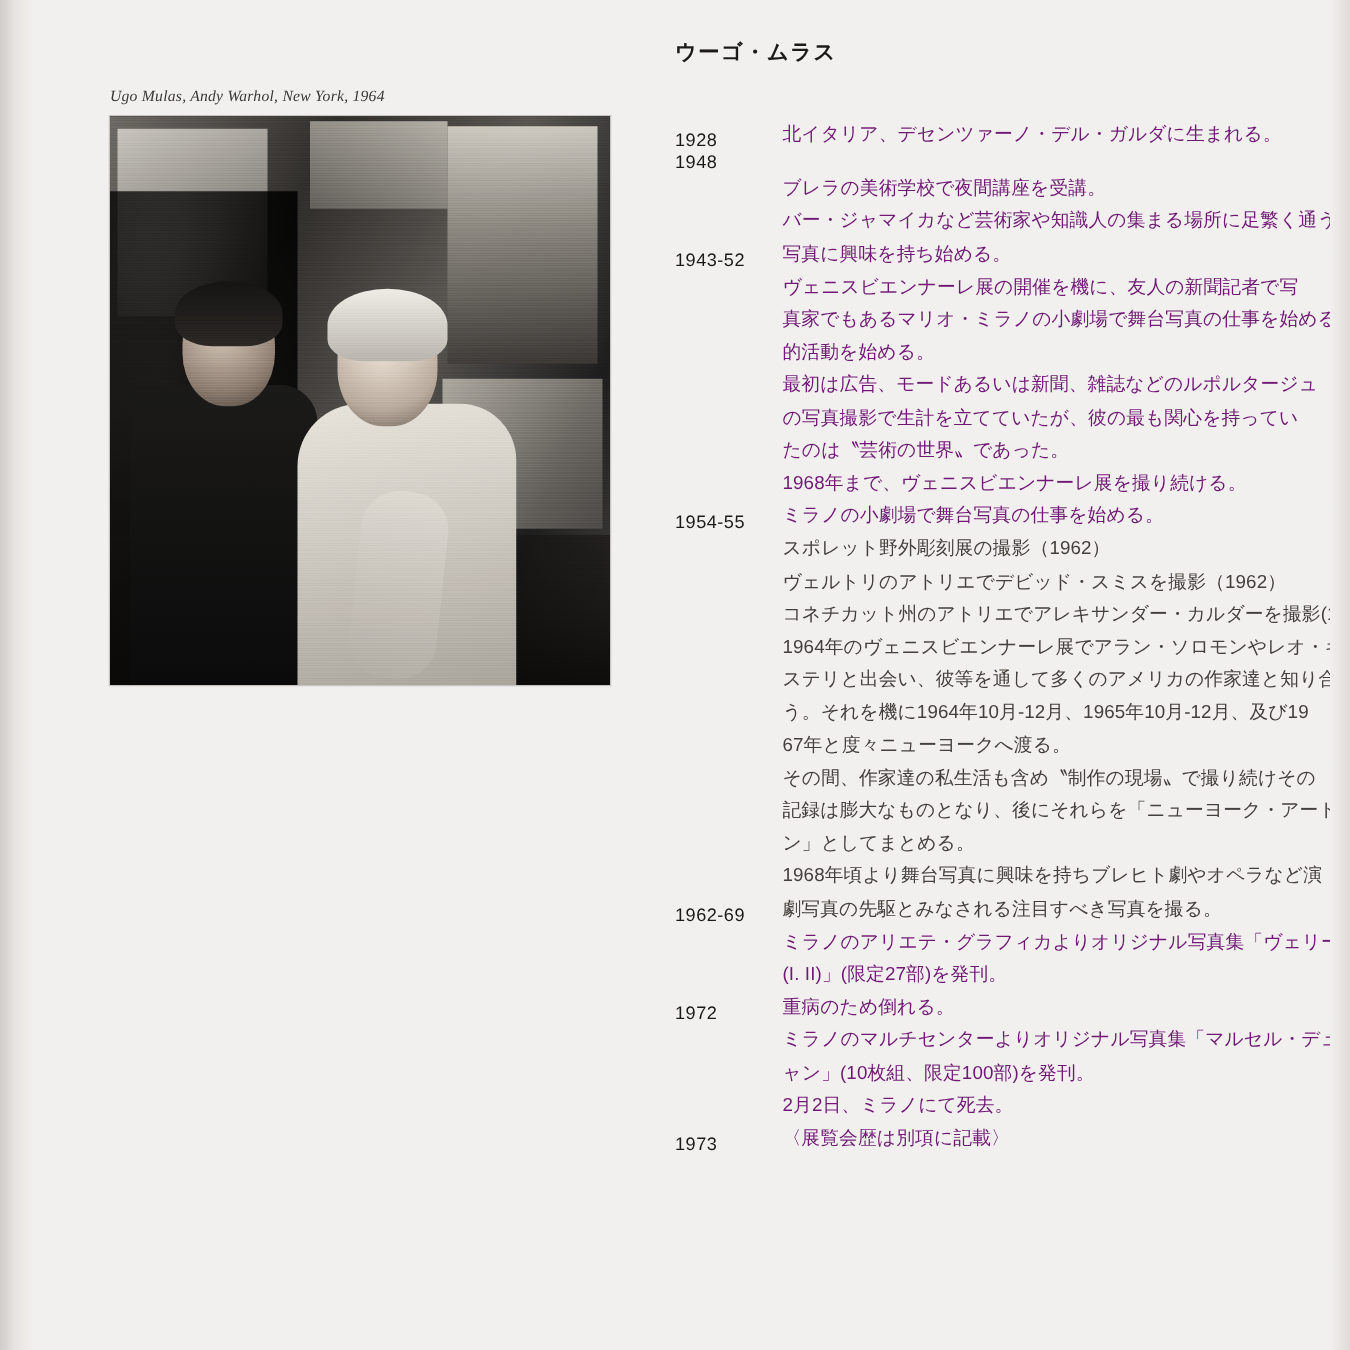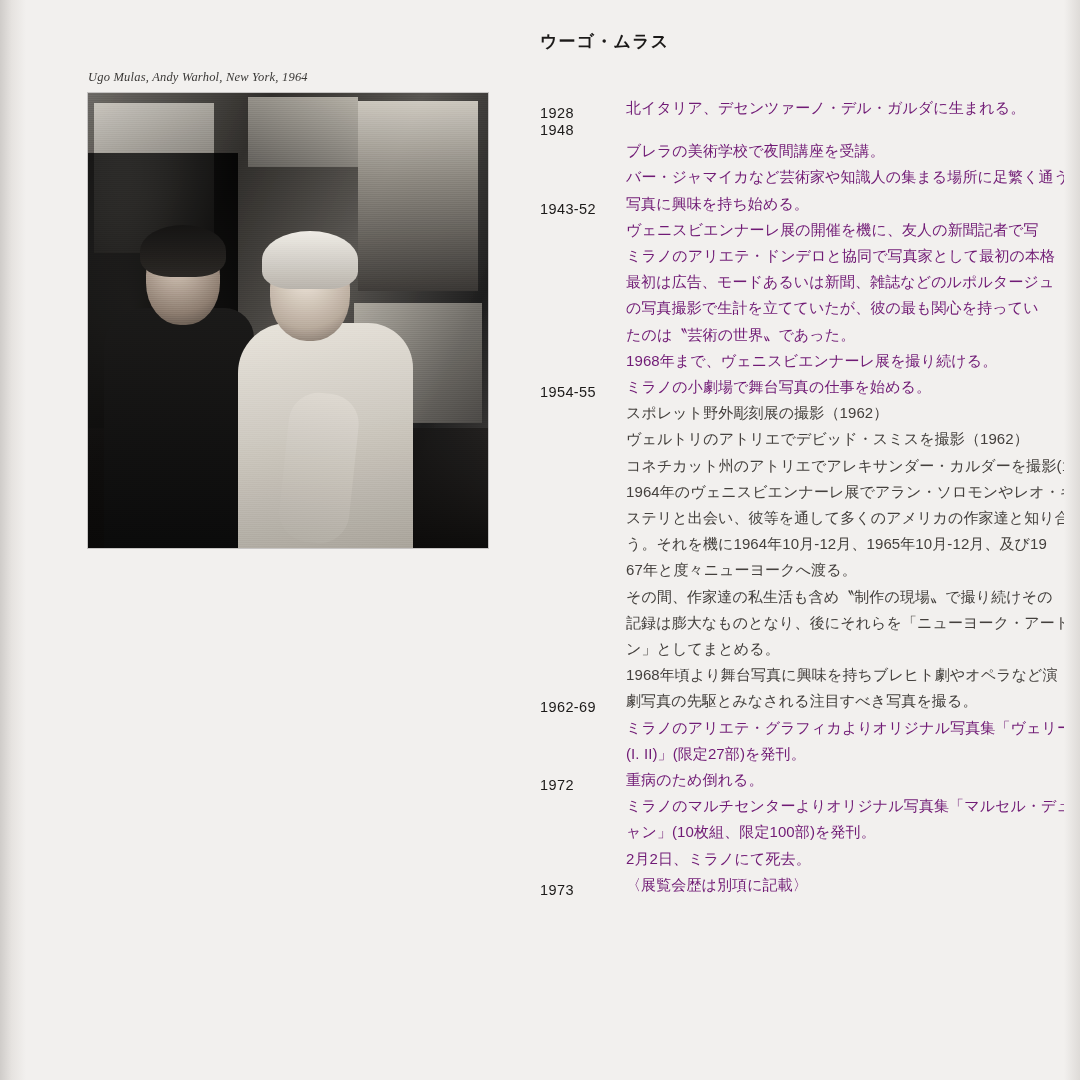--- a/index.html
+++ b/index.html
@@ -235,21 +235,22 @@
           <div class="line">ブレラの美術学校で夜間講座を受講。</div>
           <div class="line">バー・ジャマイカなど芸術家や知識人の集まる場所に足繁く通う。</div>
           <div class="line">写真に興味を持ち始める。</div>
         </div>
       </div>
 
       <div class="entry">
         <div class="year">1954-55</div>
         <div class="lines">
           <div class="line">ヴェニスビエンナーレ展の開催を機に、友人の新聞記者で写</div>
-          <div class="line">ミラノのアリエテ・ドンデロと協同で写真家として最初の本格</div>
+          <div class="line">真家でもあるマリオ・ミラノの小劇場で舞台写真の仕事を始める</div>
+          <div class="line">的活動を始める。</div>
           <div class="line">最初は広告、モードあるいは新聞、雑誌などのルポルタージュ</div>
           <div class="line">の写真撮影で生計を立てていたが、彼の最も関心を持ってい</div>
           <div class="line">たのは〝芸術の世界〟であった。</div>
           <div class="line">1968年まで、ヴェニスビエンナーレ展を撮り続ける。</div>
           <div class="line">ミラノの小劇場で舞台写真の仕事を始める。</div>
         </div>
       </div>
 
       <div class="entry faded">
         <div class="year">1962-69</div>

